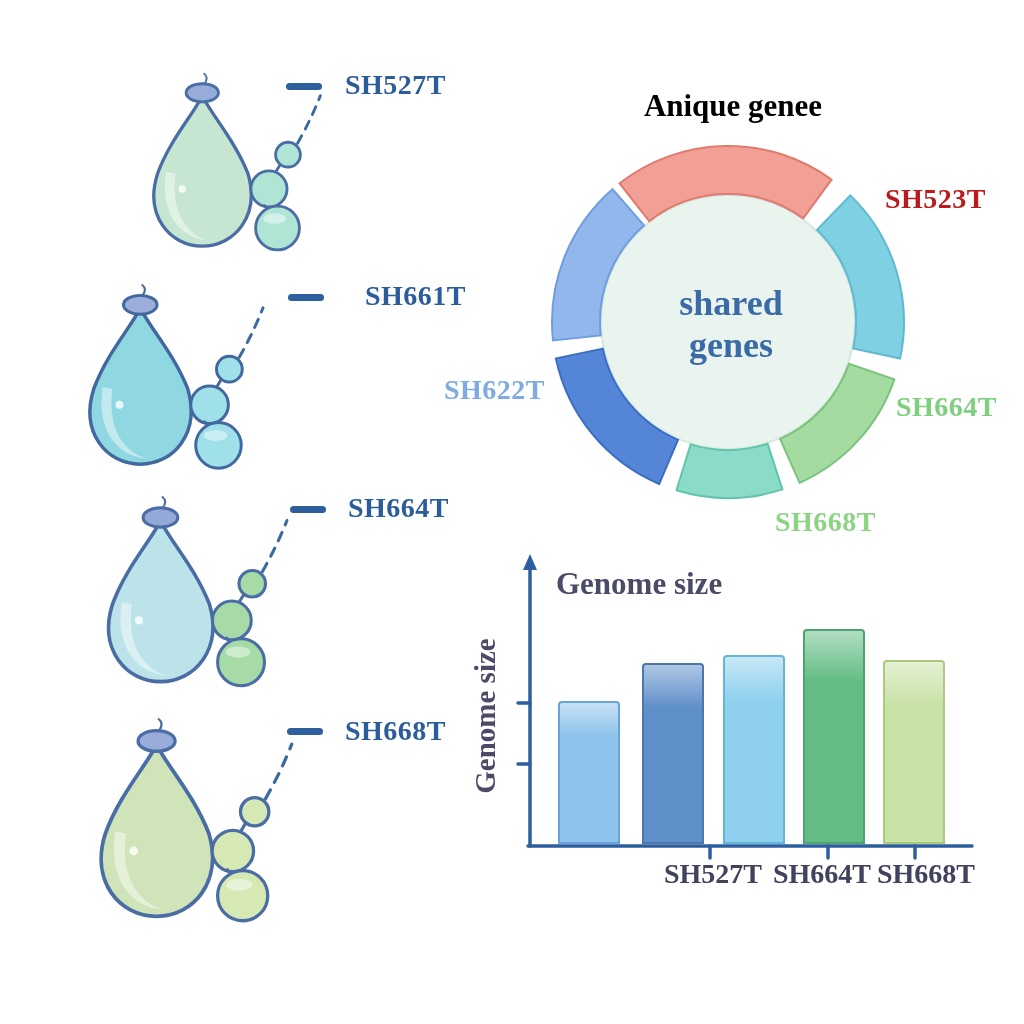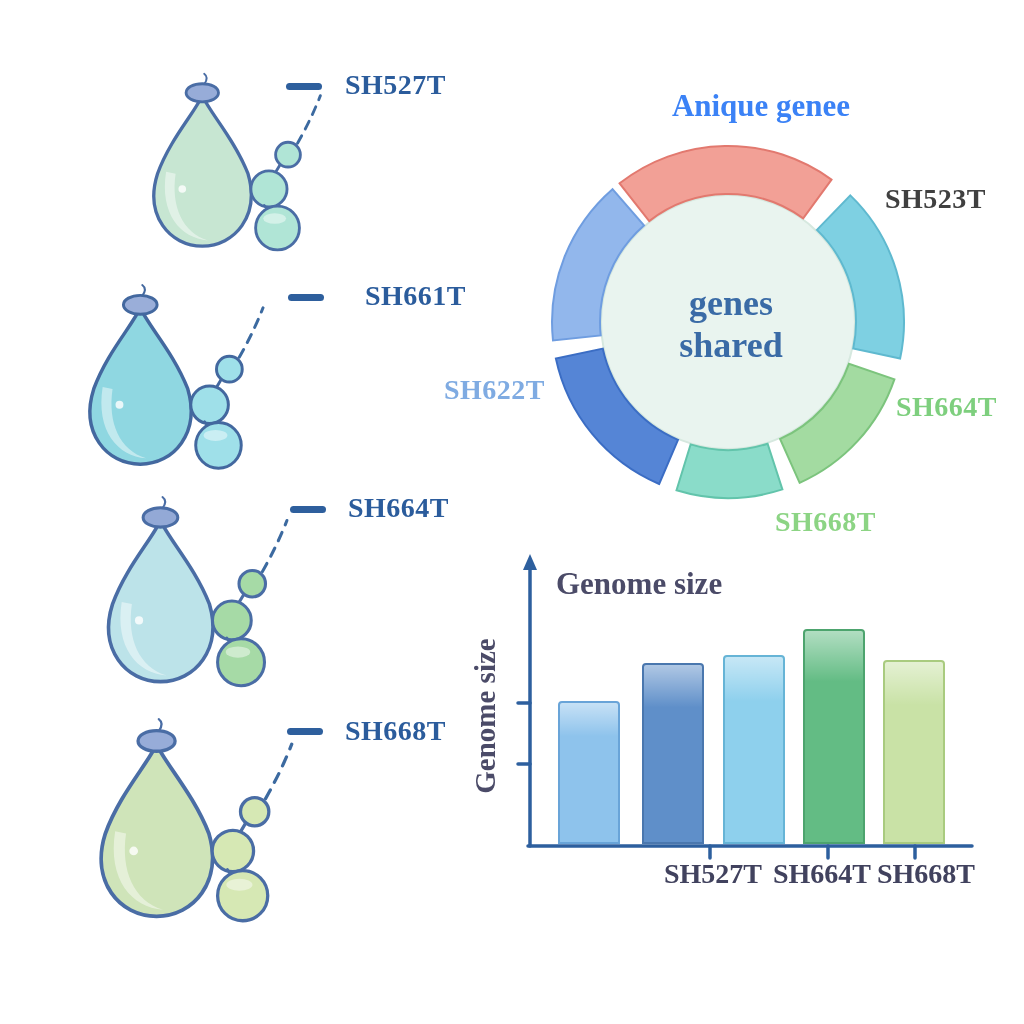--- a/index.html
+++ b/index.html
@@ -118,38 +118,38 @@
     <circle class="bud" cx="157" cy="163" r="23"></circle>
     <ellipse class="gloss" cx="154" cy="153" rx="12" ry="5.5"></ellipse>
     <circle class="bud" cx="168" cy="86" r="13"></circle>
     <path class="pointer" d="M178,74 C187,58 195,42 202,24"></path>
   </svg>
 </div>
   </div>
   <div class="tick-dash" style="left:287px;top:728px;"></div>
   <div class="strain-label" style="left:345px;top:715px;">SH668T</div>
 
-  <div class="ring-title" style="left: 611px; top: 88px; color: #3b82f6; text-align: center;">Anique genee</div>
+  <div class="ring-title" style="left: 583px; top: 88px; color: #000000; text-align: center;">Anique genee</div>
 
   <svg id="ring-svg" class="abs" style="left:538px;top:132px;" width="380" height="380" viewBox="0 0 380 380" xmlns="http://www.w3.org/2000/svg">
     <circle cx="190" cy="190" r="127" stroke-width="2" fill="#e9f4ef" stroke="#d6e8df"></circle>
     <path class="seg" d="M81.6,51.3 A176,176 0 0 1 293.5,47.6 L265.2,86.4 A128,128 0 0 0 111.2,89.1 Z" fill="#f2a096" stroke="#e2796f"></path>
     <path class="seg" d="M312.3,63.4 A176,176 0 0 1 362.1,226.6 L315.2,216.6 A128,128 0 0 0 278.9,97.9 Z" fill="#7ed0e2" stroke="#5fb9cf"></path>
     <path class="seg" d="M356.4,247.3 A176,176 0 0 1 261.6,350.8 L242.1,306.9 A128,128 0 0 0 311.0,231.7 Z" fill="#a3dba1" stroke="#7cc47d"></path>
     <path class="seg" d="M244.4,357.4 A176,176 0 0 1 138.5,358.3 L152.6,312.4 A128,128 0 0 0 229.6,311.7 Z" fill="#8adcc9" stroke="#62c4ab"></path>
     <path class="seg" d="M121.2,352.0 A176,176 0 0 1 17.9,226.6 L64.8,216.6 A128,128 0 0 0 140.0,307.8 Z" fill="#5585d6" stroke="#3b6dc4"></path>
     <path class="seg" d="M15.0,208.4 A176,176 0 0 1 74.5,57.2 L106.0,93.4 A128,128 0 0 0 62.7,203.4 Z" fill="#92b7ec" stroke="#6f9de0"></path>
   </svg>
 
   <div class="ring-center" style="left: 631px; top: 282px; color: rgb(58, 107, 166);">
+    <div>shared</div>
     <div>genes</div>
-    <div>shared</div>
   </div>
 
-  <div class="ring-label" style="left: 885px; top: 183px; color: #404040;">SH523T</div>
+  <div class="ring-label" style="left: 885px; top: 183px; color: #b91c1c;">SH523T</div>
   <div class="ring-label" style="left: 896px; top: 391px; color: rgb(126, 207, 126);">SH664T</div>
   <div class="ring-label" style="left: 775px; top: 506px; color: rgb(140, 212, 132);">SH668T</div>
   <div class="ring-label" style="left: 444px; top: 374px; color: rgb(127, 171, 226);">SH622T</div>
 
   <div class="chart-title" style="left: 556px; top: 566px; color: rgb(75, 75, 104);">Genome size</div>
   <div class="ylabel" style="left: 376px; top: 699px; color: rgb(75, 75, 104);">Genome size</div>
 
   <svg class="abs" style="left:500px;top:550px;" width="500" height="320" viewBox="0 0 500 320" xmlns="http://www.w3.org/2000/svg">
     <g stroke="#2d5f9e" stroke-width="3.5" stroke-linecap="round">
       <line x1="30" y1="296" x2="30" y2="18"></line>

